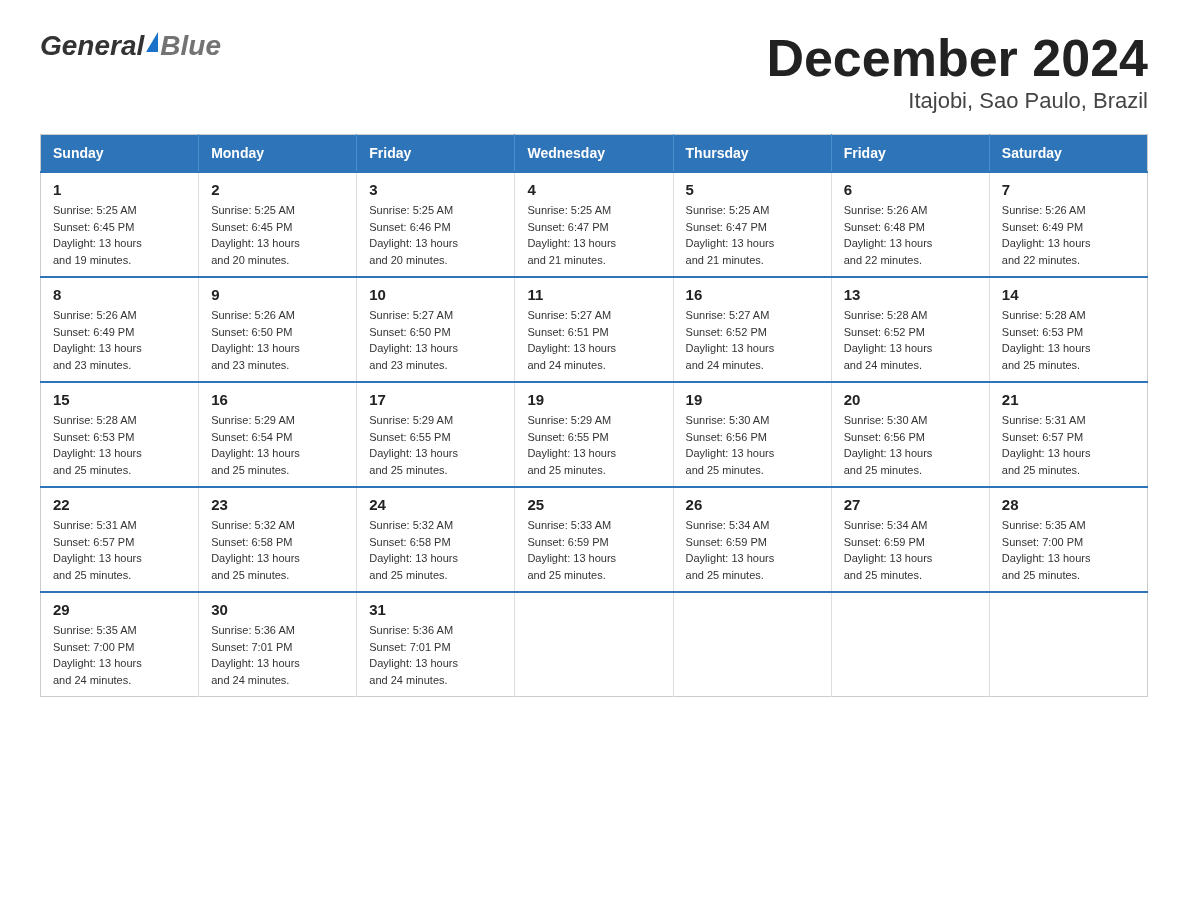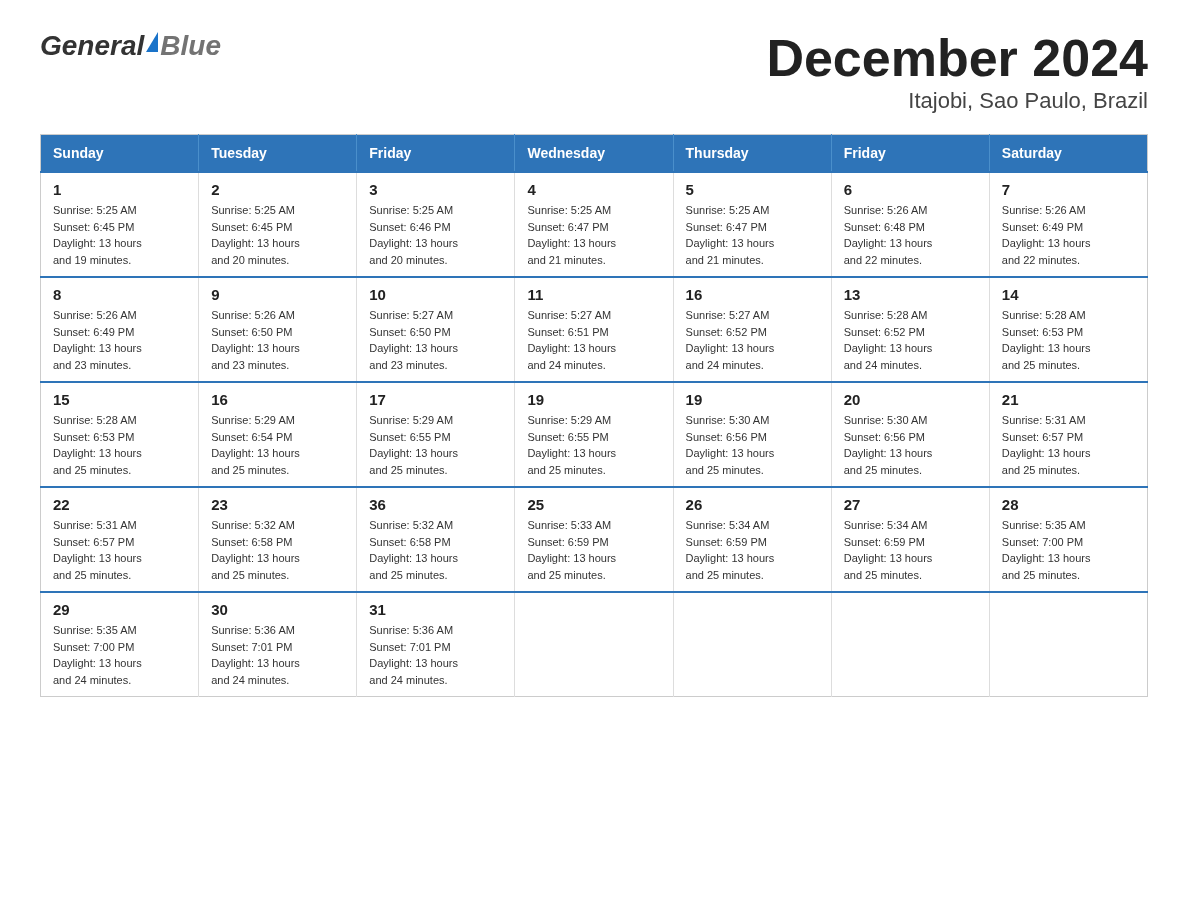--- a/index.html
+++ b/index.html
@@ -122,21 +122,21 @@
   <div class="title-area">
     <div class="main-title">December 2024</div>
     <div class="subtitle">Itajobi, Sao Paulo, Brazil</div>
   </div>
 </div>
 
 <table class="calendar-table">
   <thead>
     <tr>
       <th>Sunday</th>
-      <th>Tuesday</th>
+      <th>Monday</th>
       <th>Friday</th>
       <th>Wednesday</th>
       <th>Thursday</th>
       <th>Friday</th>
       <th>Saturday</th>
     </tr>
   </thead>
   <tbody id="calendar-body">
   <tr>
         <td>
@@ -346,21 +346,21 @@
         <td>
         <span class="day-number">23</span>
         <div class="day-info">
           Sunrise: 5:32 AM<br>
           Sunset: 6:58 PM<br>
           Daylight: 13 hours<br>
           and 25 minutes.
         </div>
       </td>
         <td>
-        <span class="day-number">36</span>
+        <span class="day-number">24</span>
         <div class="day-info">
           Sunrise: 5:32 AM<br>
           Sunset: 6:58 PM<br>
           Daylight: 13 hours<br>
           and 25 minutes.
         </div>
       </td>
         <td>
         <span class="day-number">25</span>
         <div class="day-info">

